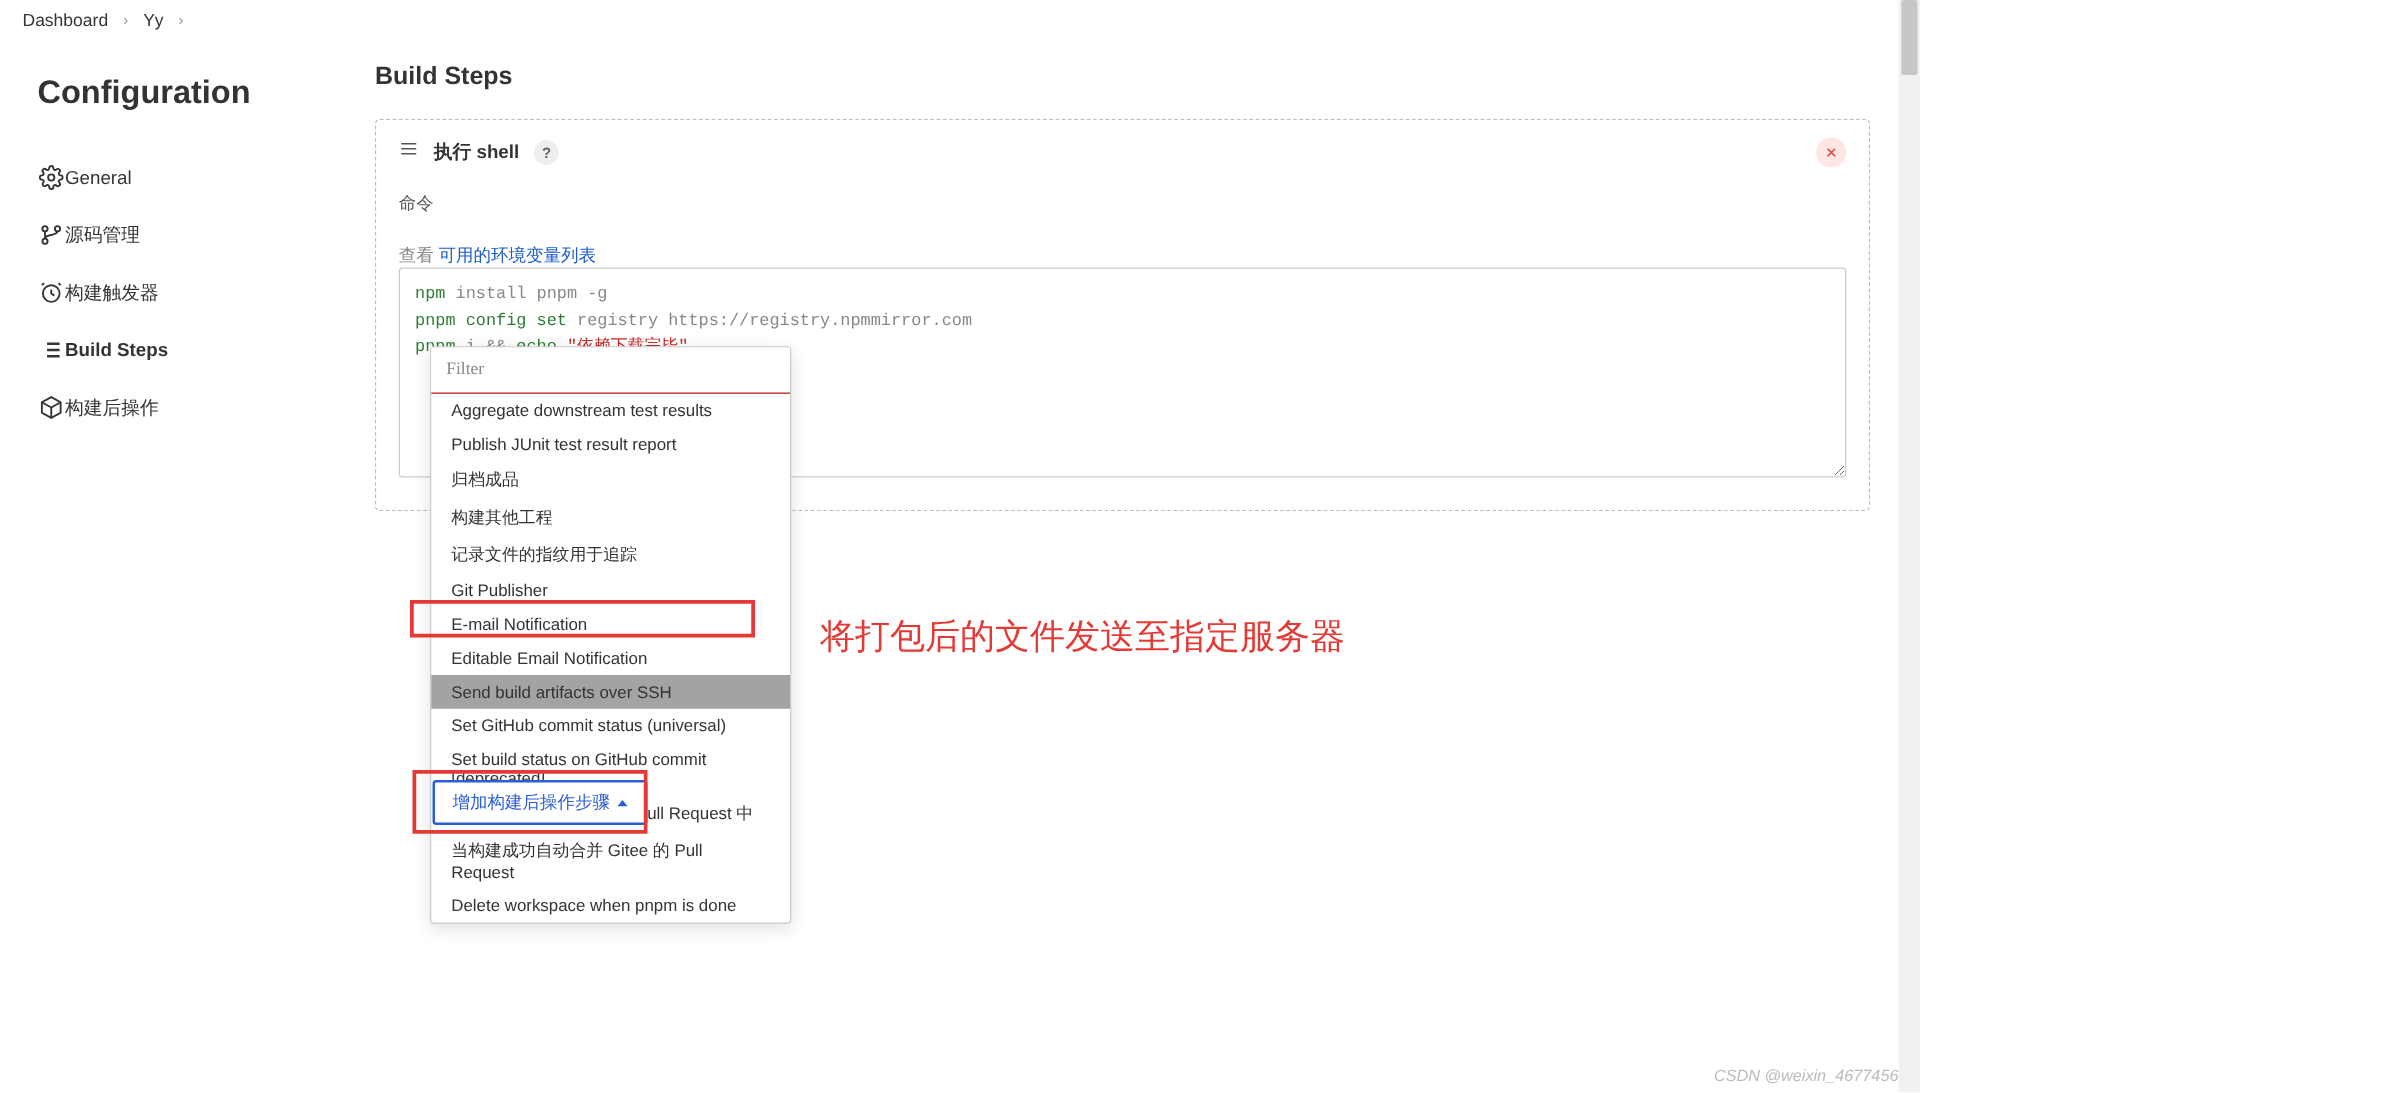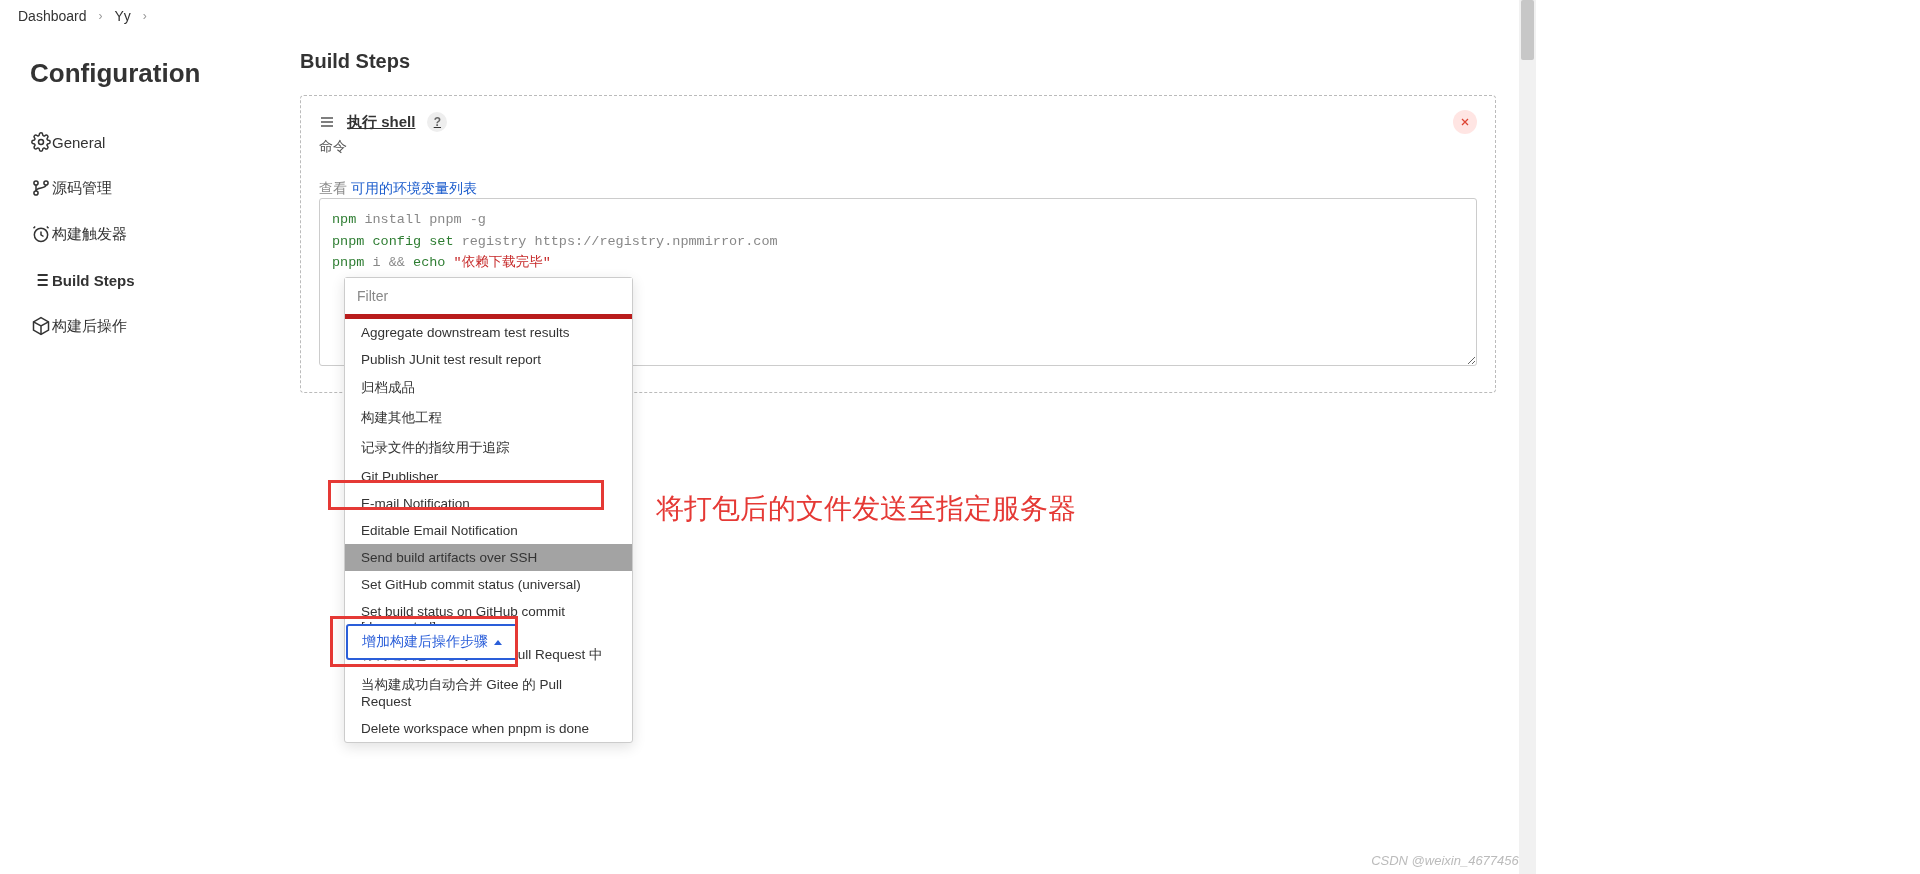--- a/index.html
+++ b/index.html
@@ -24,21 +24,21 @@
     padding: 12px 0; cursor:pointer; color:#333; font-size:15px;
   }
   .nav-item.active { font-weight:700; }
   .nav-item .ico { width:22px; height:22px; display:flex; align-items:center; justify-content:center; color:#333; }
   .main { flex:1; padding-right:40px; position:relative; }
   .section-title { font-size:20px; font-weight:700; margin: 18px 0 22px; }
   
   .step-card {
     border: 1.5px dashed #bbb; border-radius:4px; padding: 16px 18px 26px; position:relative;
   }
-  .step-head { display:flex; align-items:center; gap:12px; margin-bottom:6px;text-decoration:underline; }
+  .step-head { display:flex; gap:12px; margin-bottom:22px; }
   .drag { width:16px; height:14px; color:#555; cursor:grab; }
   .step-title { font-weight:700; font-size:15px; }
   .help-badge {
     width:20px; height:20px; border-radius:50%; background:#eee;
     display:flex; align-items:center; justify-content:center;
     font-size:12px; font-weight:700; color:#666; cursor:pointer;
   }
   .remove-badge {
     position:absolute; right:18px; top:14px;
     width:24px; height:24px; border-radius:50%; background:#ffe5e3;
@@ -59,22 +59,22 @@
   .code-area .str { color:#c62828; }
   .code-area .dim { color:#888; }
   
   .popup {
     position:absolute; left:344px; top:277px; width:289px;
     background:#fff; border:1px solid #ccc; border-radius:3px;
     box-shadow: 0 4px 14px rgba(0,0,0,.12);
     z-index:10;
   }
   .popup input {
-    width:100%; border:none; border-bottom:5px solid #b91c1c;
-    padding:10px 12px; font-size:14px; outline:none; color:#555;
+    width:100%; border:none; border-bottom:1px solid #b91c1c;
+    padding:10px 12px; font-size:14px; outline:none; color:#555;font-family:Liberation Serif, serif;
   }
   .popup input::placeholder { color:#888; }
   .popup ul { list-style:none; max-height: none; }
   .popup li { padding: 6px 16px; font-size:13.5px; cursor:pointer; }
   .popup li.selected { background:#a3a3a3; }
   
   .annot-box { position:absolute; border:3px solid #e53935; z-index:20; pointer-events:none; }
   .annot1 { left:328px; top:480px; width:276px; height:30px; }
   .annot2 { left:330px; top:616px; width:188px; height:51px; }
   .annot-text { position:absolute; left:656px; top:490px; color:#e53935; font-size:28px; z-index:5; }

